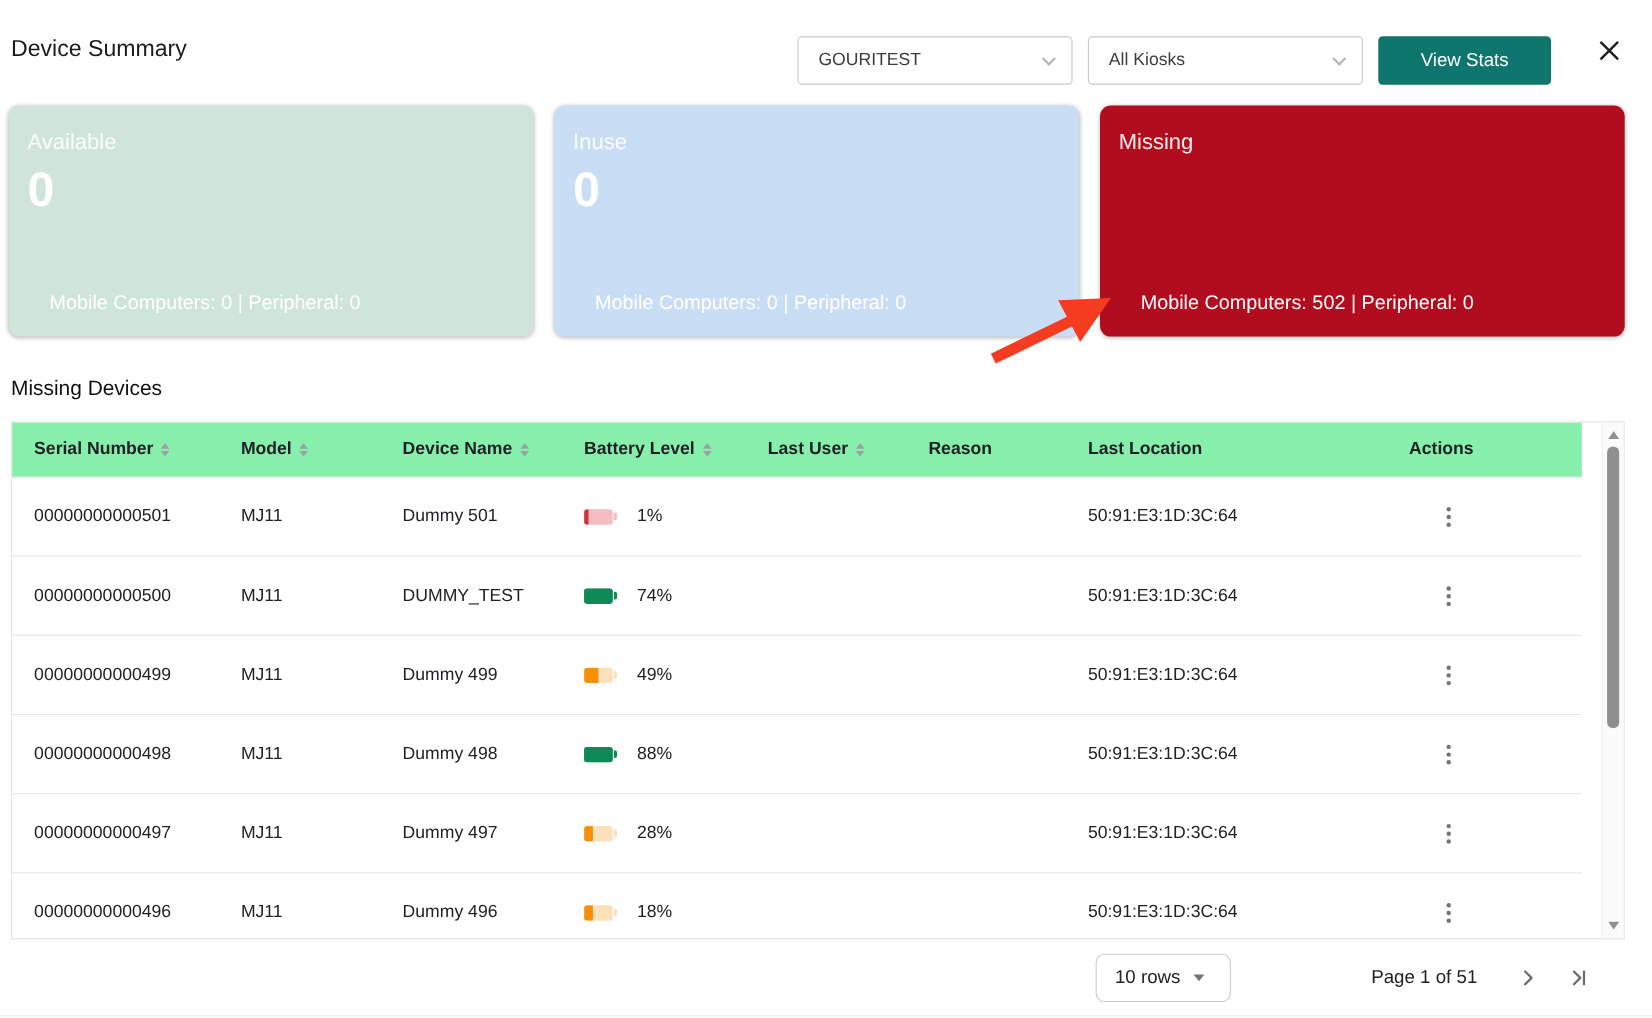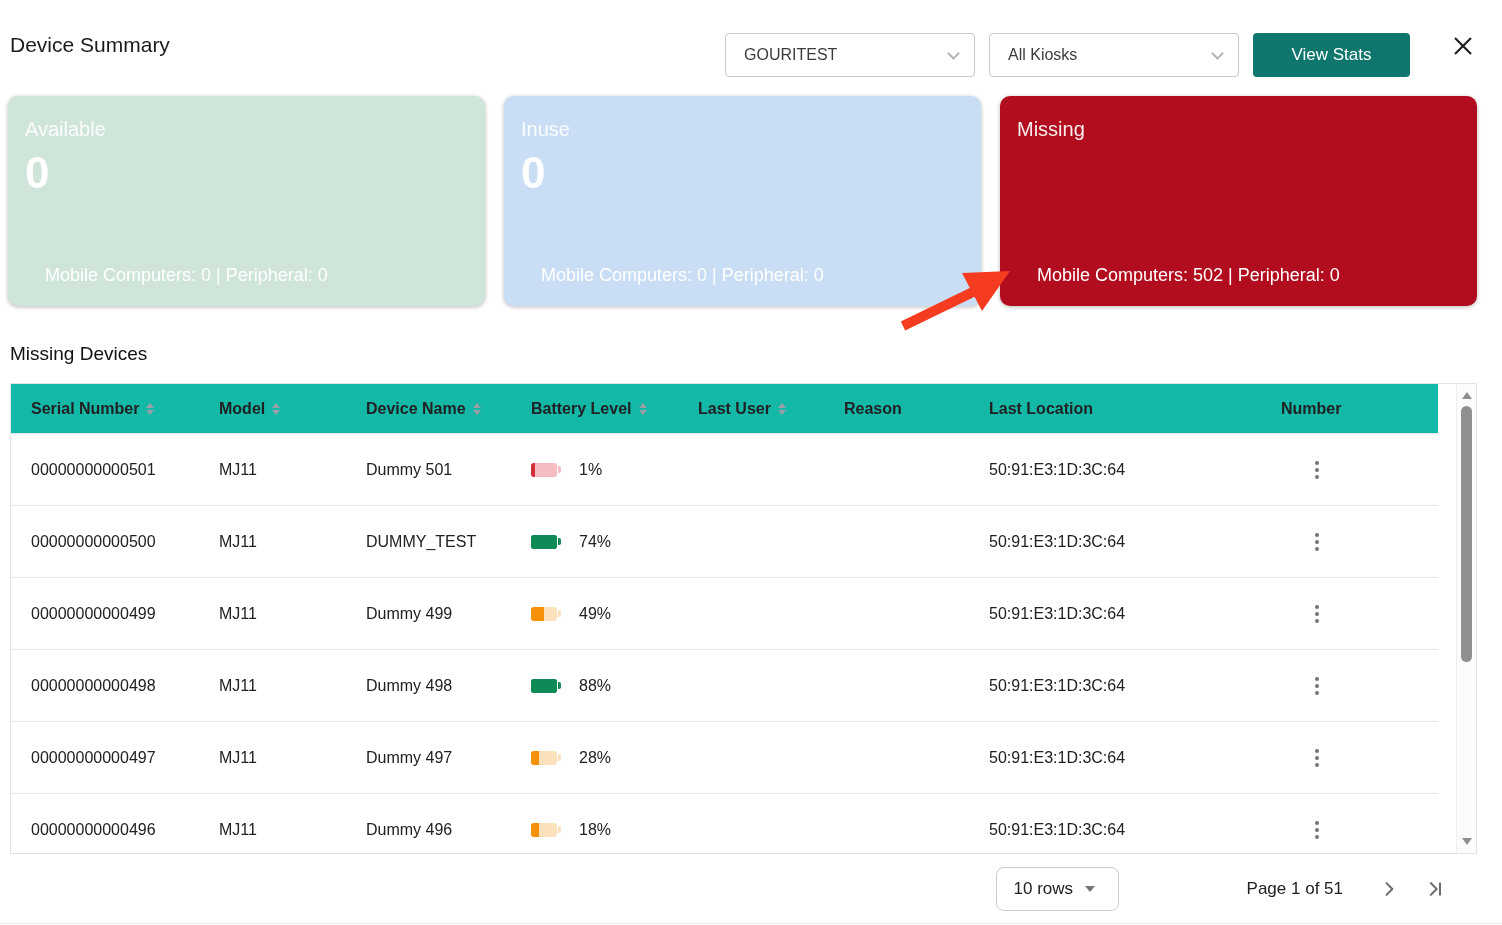--- a/index.html
+++ b/index.html
@@ -33,21 +33,21 @@
   
   .anno-arrow { position:absolute; left:883px; top:258px; pointer-events:none; }
 
   
   .section-title { font-size:19px; color:#111; margin:37px 0 0 10px; }
 
   
   .table-wrap { position:relative; margin:18px 0 0 10px; width:1467px; height:471px;
     border:1px solid #e3e3e3; overflow:hidden; background:#fff; }
   .table-inner { width:1427px; }
-  .thead { display:flex; height:50px; align-items:center; background:#14b8a6;
+  .thead { display:flex; height:50px; align-items:center; background:#86efac;
     border-bottom:1px solid #e3e3e3; }
   .th { display:flex; align-items:center; gap:7px; font-size:16px; font-weight:bold; color:#202124; }
   .row { display:flex; height:72px; align-items:center; border-bottom:1px solid #e7e7e7; }
   .cell { font-size:16px; color:#202124; }
   .col-serial   { width:208px; padding-left:20px; }
   .col-model    { width:147px; }
   .col-name     { width:165px; }
   .col-battery  { width:167px; }
   .col-lastuser { width:146px; }
   .col-reason   { width:145px; }
@@ -189,21 +189,21 @@
     <span class="th-label">Reason</span>
 
   </div>
 
   <div class="th col-location">
     <span class="th-label">Last Location</span>
 
   </div>
 
   <div class="th col-actions">
-    <span class="th-label">Number</span>
+    <span class="th-label">Actions</span>
 
   </div>
 </div>
     <div id="tbody">
   <div class="row">
     <div class="cell col-serial">00000000000501</div>
     <div class="cell col-model">MJ11</div>
     <div class="cell col-name">Dummy 501</div>
     <div class="cell col-battery batt-cell">
       <span class="batt-body" style="background: rgb(245, 188, 193);">

